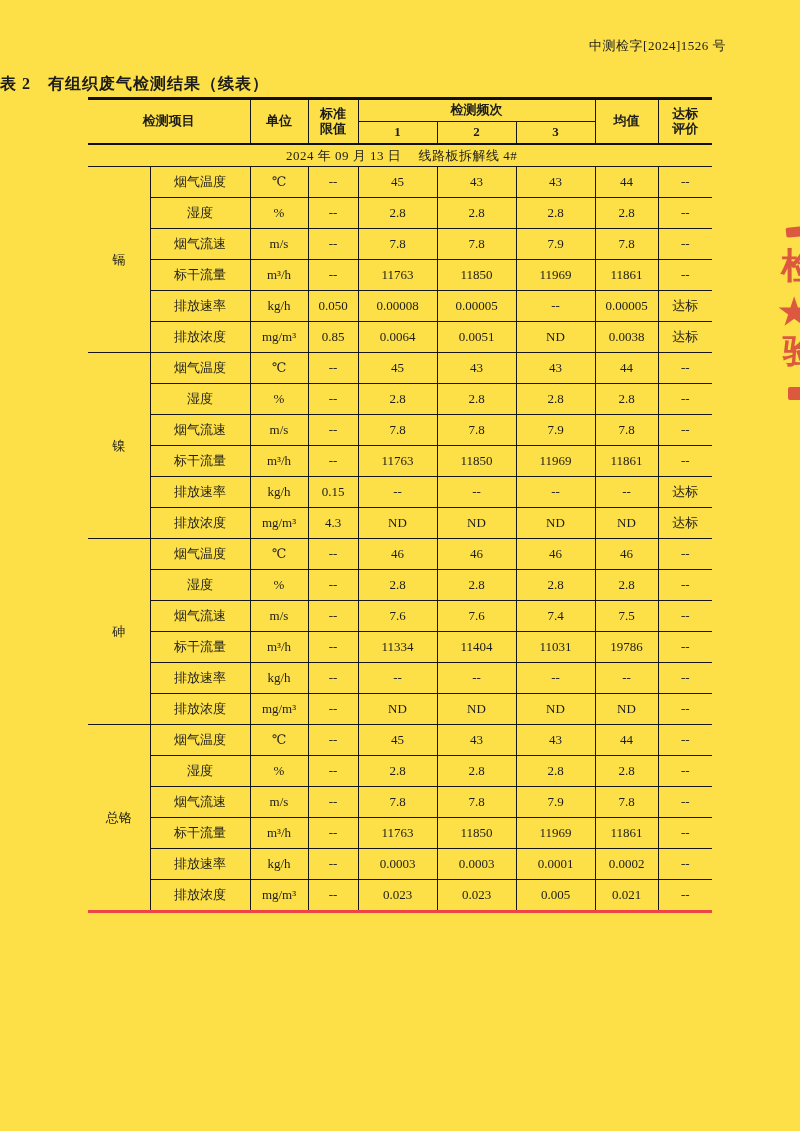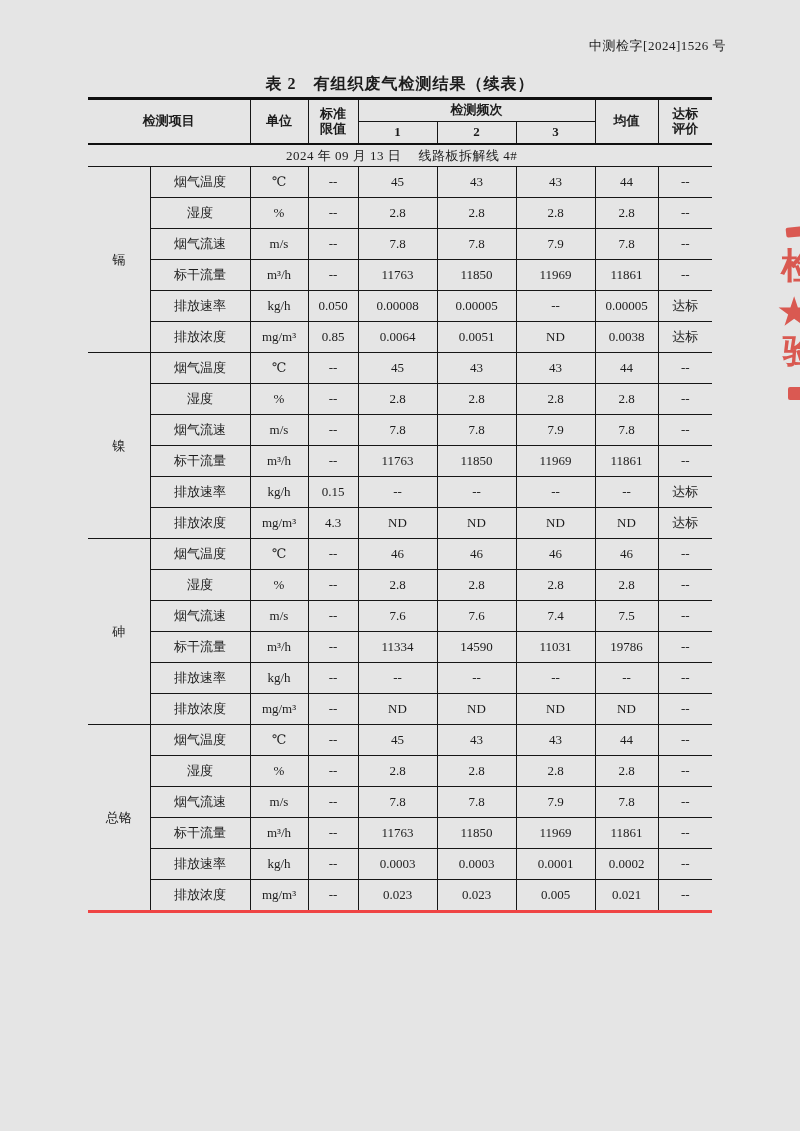--- a/index.html
+++ b/index.html
@@ -1,31 +1,31 @@
 <!DOCTYPE html>
 <html><head>
 <meta charset="utf-8">
 <style>
   html,body{margin:0;padding:0;background:#9a9a9a;}
   .page{
     position:relative;
     width:800px;height:1131px;
     margin:0 auto;
-    background:#e5e5e5;
+    background:#fde047;
     overflow:hidden;
     font-family:"Liberation Serif","DejaVu Serif",serif;
     color:#1c1c1c;
   }
   .doc-number{
     position:absolute;top:37px;right:74px;
     font-size:13px;letter-spacing:.5px;
   }
   .title{
     position:absolute;top:74px;left:0;width:100%;
-    text-align:center;font-size:16px;font-weight:bold;letter-spacing:1px;
+    text-align:left;font-size:16px;font-weight:bold;letter-spacing:1px;
   }
   table.results{
     position:absolute;left:88px;top:97px;
     width:624px;
     border-collapse:collapse;
     border-top:3px solid #101010;
     border-bottom:3px solid #ef4444;
     table-layout:fixed;
   }
   table.results th, table.results td{
@@ -266,21 +266,21 @@
           <td>7.6</td>
           <td>7.4</td>
           <td>7.5</td>
           <td class="no-right">--</td>
         </tr>
         <tr>
           <td>标干流量</td>
           <td>m³/h</td>
           <td>--</td>
           <td>11334</td>
-          <td>14590</td>
+          <td>11404</td>
           <td>11031</td>
           <td>19786</td>
           <td class="no-right">--</td>
         </tr>
         <tr>
           <td>排放速率</td>
           <td>kg/h</td>
           <td>--</td>
           <td>--</td>
           <td>--</td>

